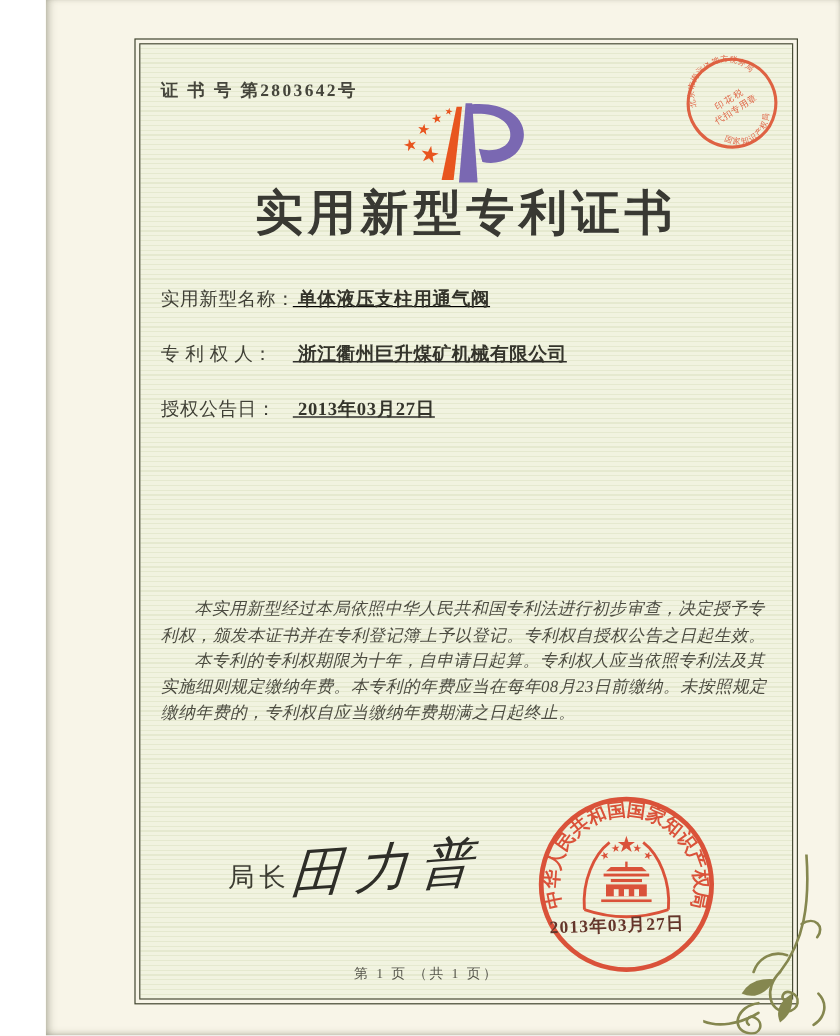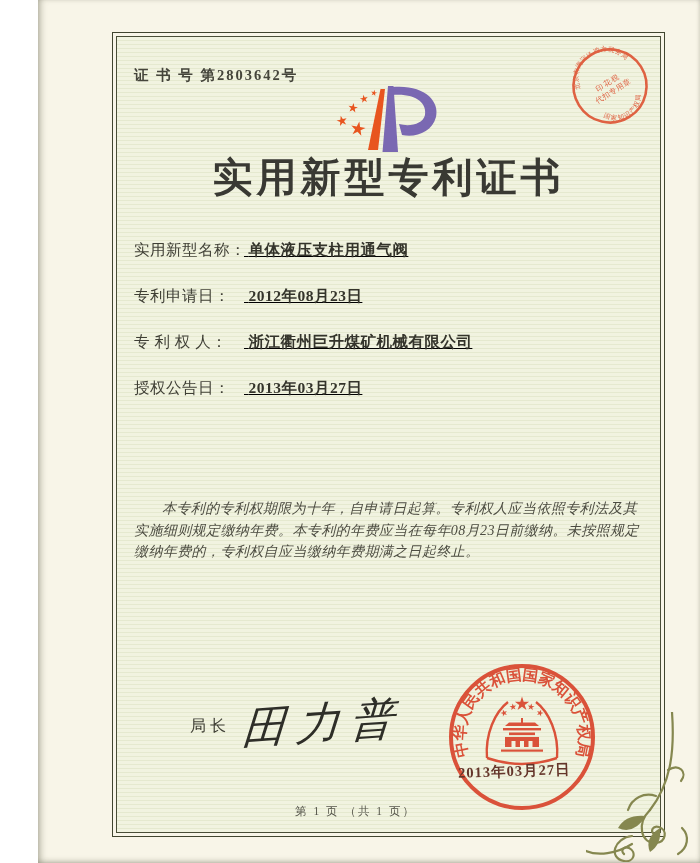--- a/index.html
+++ b/index.html
@@ -55,21 +55,21 @@
   .field-value { color:#34342b; font-weight:600; }
 
   .body-text {
     position:absolute; left:96px; top:498px; width:512px;
     font-size:14px; line-height:21.5px; color:#4c4c41;
     font-style:italic; letter-spacing:.4px;
   }
   .body-text p { text-indent:2em; }
 
   .director-row { position:absolute; left:152px; top:716px; }
-  .director-label { font-size:16px; color:#3c3c32; letter-spacing:4px; }
+  .director-label { font-size:22px; color:#3c3c32; letter-spacing:4px; }
   .director-signature {
     position:absolute; left:52px; top:-24px; width:220px;
     font-size:44px; color:#2e2e28; letter-spacing:10px;
     font-style:italic; transform:rotate(-4deg) skewX(-8deg);
     white-space:nowrap;
   }
 
   .authority-seal { position:absolute; left:409px; top:662px;
                     width:150px; height:150px; opacity:.92; }
   .seal-date {
@@ -130,34 +130,31 @@
       <text x="40" y="38.5" font-size="7.5" fill="#dd4f2e" text-anchor="middle" letter-spacing="1.5">印花税</text>
       <text x="40" y="48.5" font-size="7.5" fill="#dd4f2e" text-anchor="middle" letter-spacing="0.5">代扣专用章</text>
     </svg>
 
     <div class="fields">
       <div class="field-row">
         <span class="field-label">实用新型名称：</span>
         <span class="field-value">单体液压支柱用通气阀</span>
       </div>
       <div class="field-row">
-        <span class="field-label">专利申请日：</span>
-        <span class="field-value">2012年08月23日</span>
-      </div>
-      <div class="field-row">
         <span class="field-label">专 利 权 人：</span>
         <span class="field-value">浙江衢州巨升煤矿机械有限公司</span>
       </div>
       <div class="field-row">
         <span class="field-label">授权公告日：</span>
         <span class="field-value">2013年03月27日</span>
       </div>
     </div>
 
     <div class="body-text">
+      <p>本实用新型经过本局依照中华人民共和国专利法进行初步审查，决定授予专利权，颁发本证书并在专利登记簿上予以登记。专利权自授权公告之日起生效。</p>
       <p>本专利的专利权期限为十年，自申请日起算。专利权人应当依照专利法及其实施细则规定缴纳年费。本专利的年费应当在每年08月23日前缴纳。未按照规定缴纳年费的，专利权自应当缴纳年费期满之日起终止。</p>
     </div>
 
     <div class="director-row">
       <span class="director-label">局长</span>
       <span class="director-signature">田力普</span>
     </div>
 
     <svg class="authority-seal" viewBox="0 0 150 150">
       <circle cx="75" cy="75" r="71" fill="none" stroke="#d9452c" stroke-width="4"></circle>

